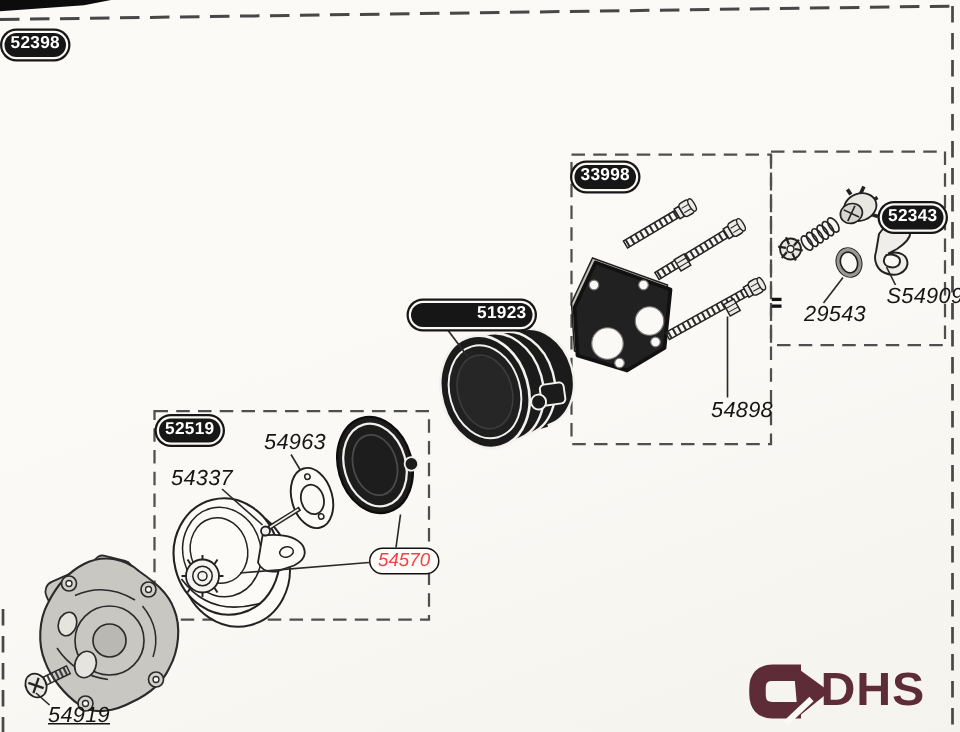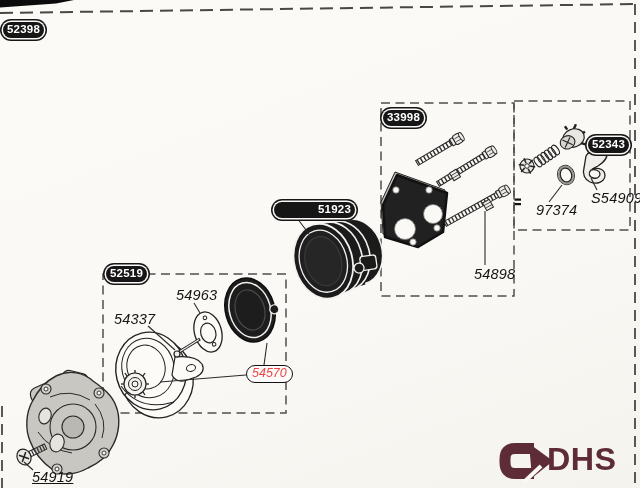--- a/index.html
+++ b/index.html
@@ -251,37 +251,37 @@
 
     <g>
       <path d="M534,448.5 H515 Q505,448.5 505,459 v3.5 Q505,473.5 515,473.5 H534" fill="none" stroke="#5e2c36" stroke-width="11"></path>
       <polygon points="529,443.5 553,461 532,478" fill="#5e2c36"></polygon>
       <line x1="524" y1="482" x2="541" y2="466" stroke="#fbf9f6" stroke-width="4"></line>
     </g>
   </svg>
 
   <div class="badge" style="left:3px;top:22px;">52398</div>
 
-  <div class="badge" style="left:106px;top:266px;">52519</div>
+  <div class="badge" style="left:106px;top:279px;">52519</div>
 
   <div class="badge" style="left:274px;top:202px;padding-left:44px;">51923</div>
 
   <div class="badge" style="left:383px;top:110px;">33998</div>
 
   <div class="badge" style="left:588px;top:106px;margin-top:31px;">52343</div>
 
   <div class="badge-outline" style="left:246px;top:365px;">54570</div>
 
   <div class="plabel" style="left:176px;top:288px;">54963</div>
 
   <div class="plabel" style="left:114px;top:312px;">54337</div>
 
   <div class="plabel" style="left:474px;top:267px;">54898</div>
 
-  <div class="plabel" style="left:536px;top:203px;">97374</div>
+  <div class="plabel" style="left:536px;top:203px;">29543</div>
 
   <div class="plabel" style="left:591px;top:191px;">S54909</div>
 
   <div class="plabel" style="left:32px;top:470px;text-decoration:underline;">54919</div>
 
   <div class="logo-text">DHS</div>
 
 </div>
 
 </body></html>

